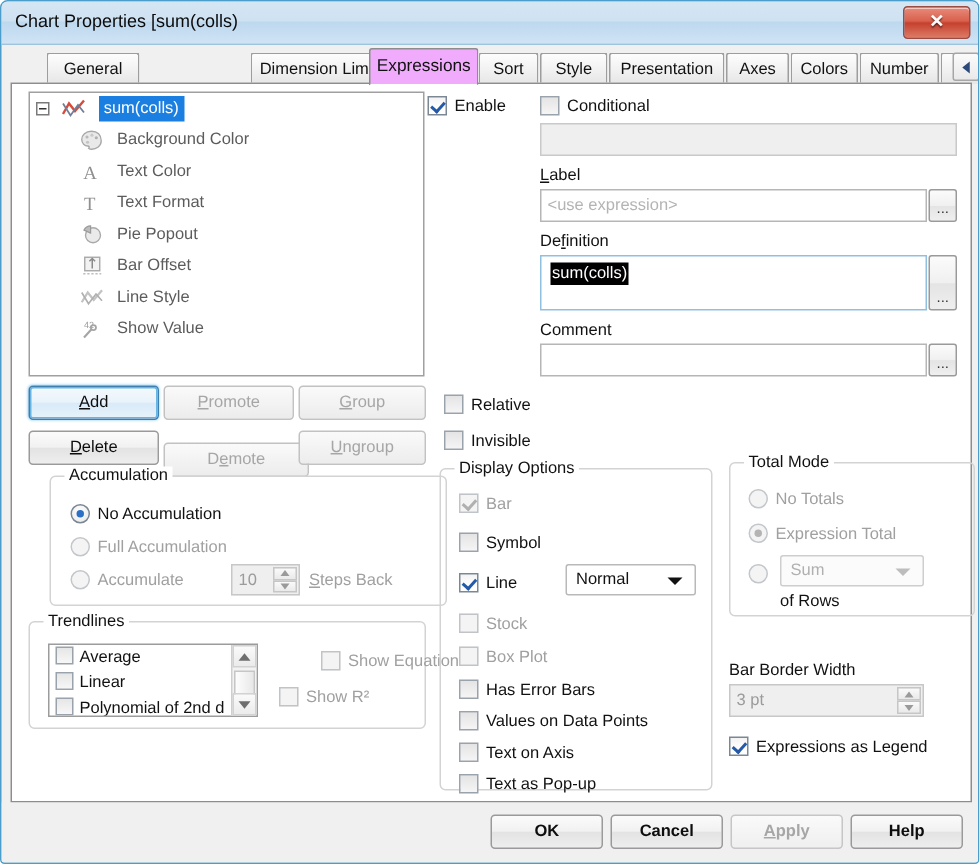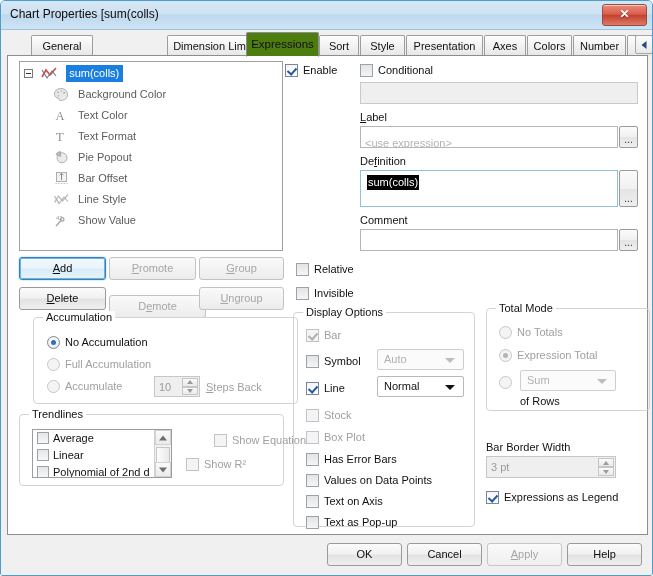--- a/index.html
+++ b/index.html
@@ -77,21 +77,21 @@
     color: #111;
     text-align: center;
     line-height: 20px;
     cursor: pointer;
     white-space: nowrap;
   }
   .tab.active {
     top: 0px;
     height: 25px;
     line-height: 22px;
-    background: #4d7c0f;
+    background: #f0abfc;
     border: 1px solid #8d8d8d;
     border-bottom: 1px solid #ffffff;
     z-index: 5;
     font-size: 11.5px;
   }
   .tab-nav {
     position: absolute;
     top: 3px;
     width: 18px; height: 19px;
     box-sizing: border-box;
@@ -288,21 +288,21 @@
   .rb.disabled .dot { border-color: #c3c7cb; background: #f4f4f4; }
   .rb.disabled.checked .dot::after { background: #b4b4b4; }
   
   .inp {
     position: absolute;
     box-sizing: border-box;
     border: 1px solid #b6b6b6;
     background: #ffffff;
     font-size: 11px;
     color: #111;
-    padding: 9px 4px;
+    padding: 3px 4px;
     line-height: 14px;
     overflow: hidden;
     white-space: nowrap;
   }
   .inp.disabled { background: #efefef; border-color: #c9c9c9; color: #9b9b9b; }
   .inp.placeholder { color: #b4b4b4; }
   .inp.focusbox { border-color: #8fc0e0; }
   .lbl {
     position: absolute;
     font-size: 11px;
@@ -457,20 +457,21 @@
     width: 75px; height: 23px;
     box-sizing: border-box;
     border: 1px solid #9a9a9a;
     border-radius: 3px;
     background: linear-gradient(to bottom, #fbfbfb 0%, #f1f1f1 48%, #e3e3e3 52%, #eeeeee 100%);
     font-size: 11px;
     color: #0d0d0d;
     text-align: center;
     line-height: 21px;
     cursor: pointer;
+    font-weight: bold;
   }
   .fbtn.disabled { color: #a6a6a6; border-color: #c6c6c6; cursor: default;
     background: linear-gradient(to bottom, #fafafa, #efefef); }
   .fbtn u { text-decoration: underline; }
 </style>
 </head>
 <body>
 
 <div class="window">
 
@@ -689,24 +690,20 @@
     <div class="group" style="left:285px; top:256px; width:182px; height:215px;">
       <div class="gtitle">Display Options</div>
 
       <div class="cb checked disabled" style="left:12px; top:16px;">
         <span class="box"></span><span>Bar</span>
       </div>
 
       <div class="cb grey-box" style="left:12px; top:42px;">
         <span class="box"></span><span>Symbol</span>
       </div>
-      <div class="combo disabled" style="left:83px; top:36px; width:87px;">
-        <span>Auto</span>
-        <span class="carat"></span>
-      </div>
 
       <div class="cb checked" style="left:12px; top:69px;">
         <span class="box"></span><span>Line</span>
       </div>
       <div class="combo" style="left:83px; top:63px; width:87px;">
         <span>Normal</span>
         <span class="carat"></span>
       </div>
 
       <div class="cb disabled" style="left:12px; top:96px;">

